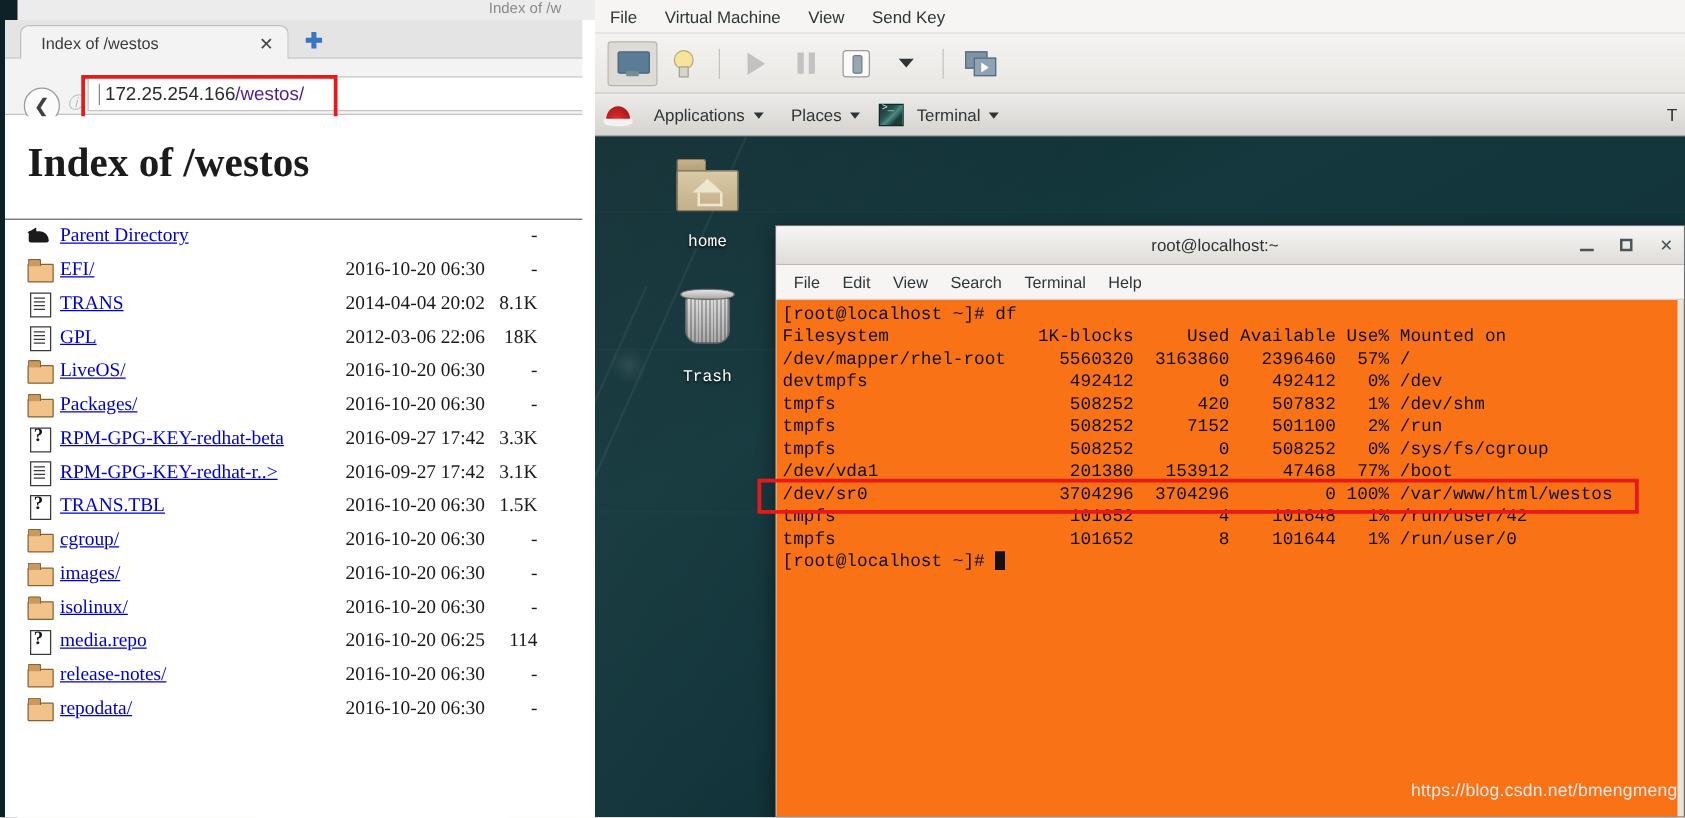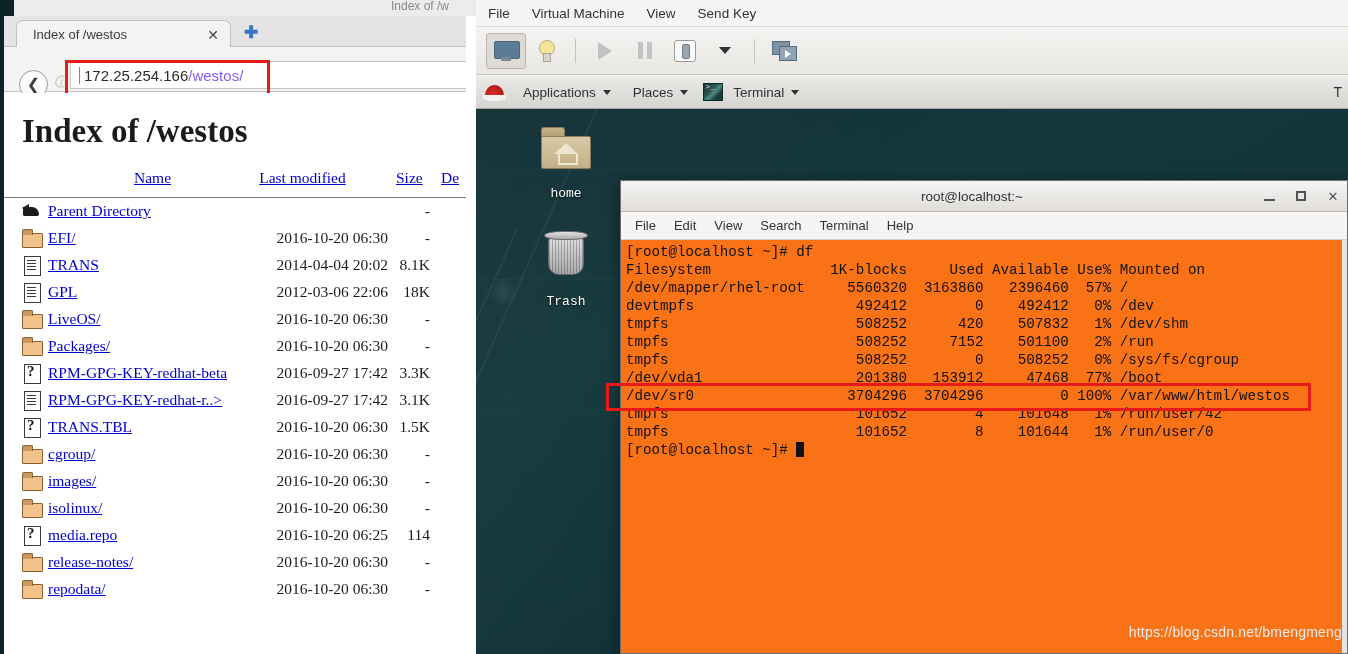--- a/index.html
+++ b/index.html
@@ -73,21 +73,21 @@
     font-style: italic;
   }
   .ff-urlbox {
     position: absolute; left: 66px; top: 45px; width: 460px; height: 28px;
     background: #ffffff; border: 1px solid #c3c3c3;
   }
   .ff-url {
     position: absolute; left: 80px; top: 51px;
     font-size: 15px; color: #2b2b2b; white-space: nowrap;
   }
-  .ff-url .dim { color: #8b5cf6; }
+  .ff-url .dim { color: #4c1d95; }
   .ff-url-caret {
     position: absolute; left: 75px; top: 51px; width: 1px; height: 17px;
     background: #8a8a8a;
   }
   .redbox-url {
     position: absolute; left: 61px; top: 44px; width: 205px; height: 40px;
     border: 3px solid #e81919; pointer-events: none;
   }
   .ff-content {
     position: absolute; left: 0; top: 77px; width: 462px; height: 561px;
@@ -449,26 +449,20 @@
     <div class="ff-info">ⓘ</div>
     <div class="ff-urlbox"></div>
     <div class="ff-url-caret"></div>
     <div class="ff-url"><span>172.25.254.166</span><span class="dim">/westos/</span></div>
     <div class="redbox-url"></div>
 
     <div class="ff-content">
       <div class="page-h1">Index of /westos</div>
       <table class="idx-table">
         <thead>
-          <tr>
-            <th class="c-name" colspan="2">Name</th>
-            <th class="c-mod">Last modified</th>
-            <th class="c-size">Size</th>
-            <th class="c-desc">De</th>
-          </tr>
           <tr class="hr-row">
               <td colspan="5"></td>
             </tr>
         </thead>
         <tbody id="listing-body">
             <tr>
               <td class="td-icon"><span class="ic ic-back"></span></td>
               <td class="td-name"><a href="#">Parent Directory</a></td>
               <td class="td-mod"></td>
               <td class="td-size">-</td>

